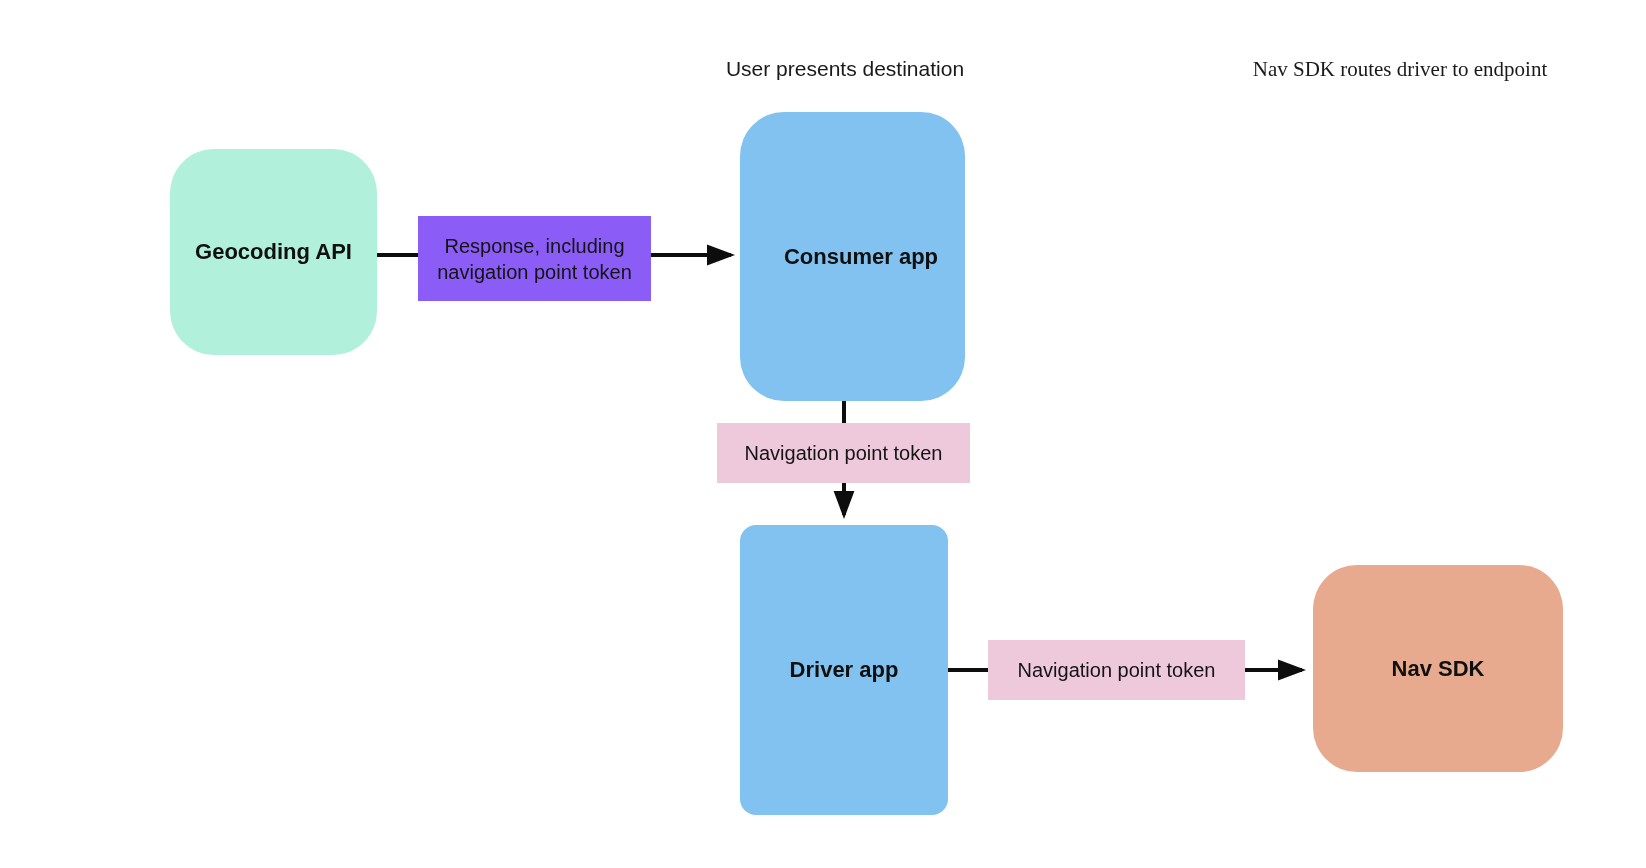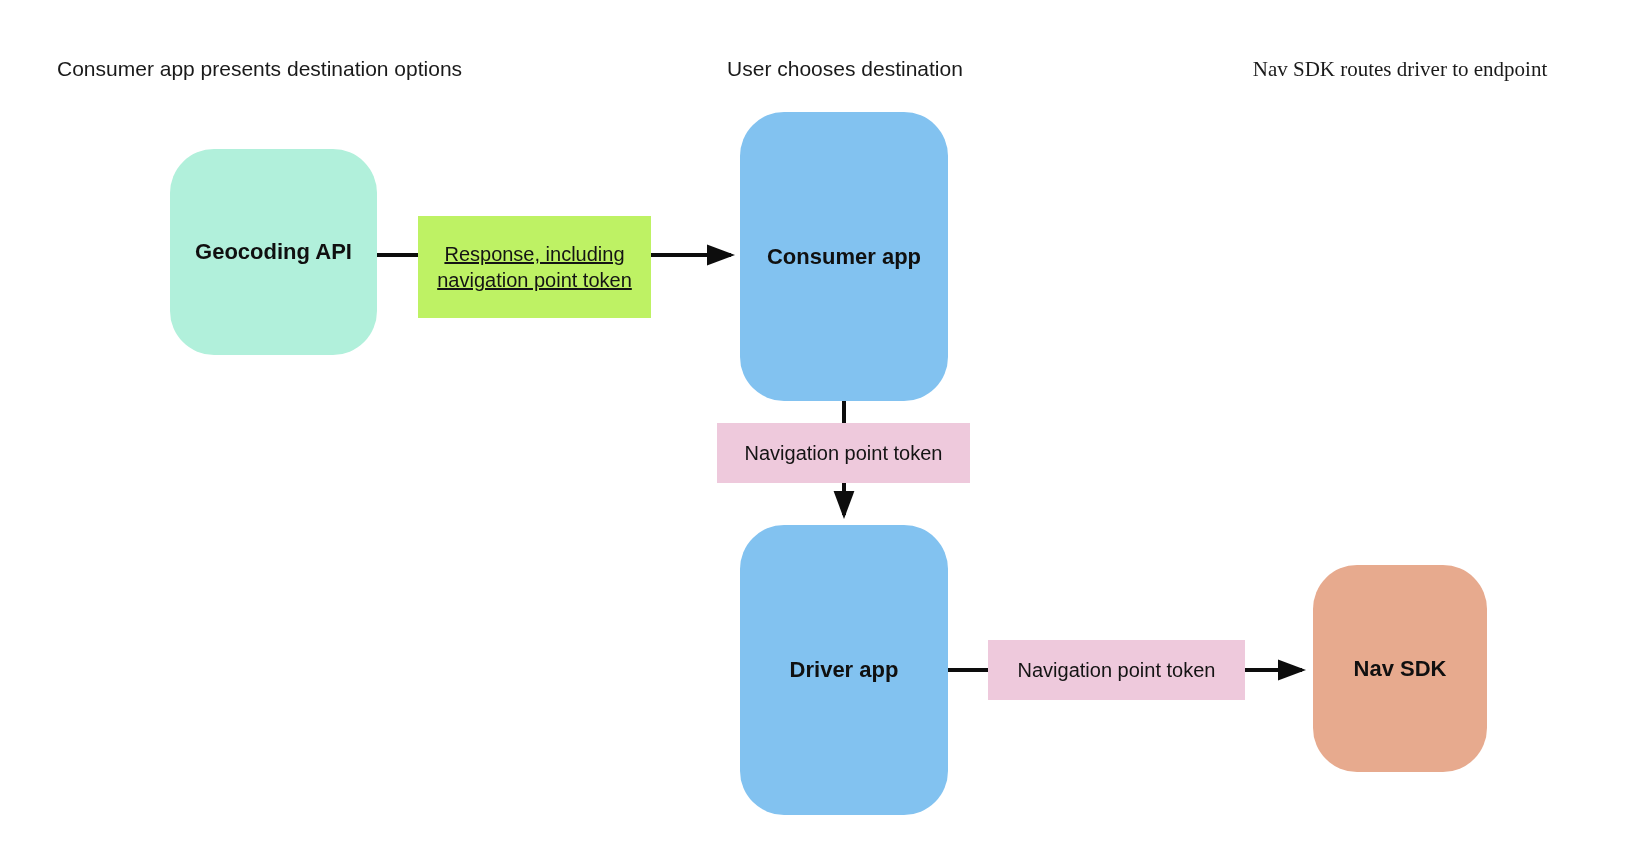--- a/index.html
+++ b/index.html
@@ -61,55 +61,54 @@
     stroke: #0d0d0d;
     stroke-width: 4;
   }
   .connector-layer .arrowhead-fill { fill: #0d0d0d; }
 </style>
 </head>
 <body>
 
 <div class="canvas">
 
-  <div class="phase-header" style="left:57px;">Consumer app presents destination options</div>
-  <div class="phase-header centered" style="left:845px;">User chooses destination</div>
+  <div class="phase-header centered" style="left:845px;">User presents destination</div>
   <div class="phase-header centered" style="left:1400px;font-family:Liberation Serif, serif;">Nav SDK routes driver to endpoint</div>
 
   <svg class="connector-layer" viewBox="0 0 1646 868" xmlns="http://www.w3.org/2000/svg">
     <defs>
       <marker id="arrow" viewBox="0 0 7 7" refX="6" refY="3.5" markerWidth="7" markerHeight="7" orient="auto-start-reverse">
         <path class="arrowhead-fill" d="M0,0.9 L7,3.5 L0,6.1 z"></path>
       </marker>
     </defs>
     <line x1="377" y1="255" x2="420" y2="255"></line>
     <line x1="651" y1="255" x2="731" y2="255" marker-end="url(#arrow)"></line>
     <line x1="844" y1="401" x2="844" y2="424"></line>
     <line x1="844" y1="483" x2="844" y2="515" marker-end="url(#arrow)"></line>
     <line x1="948" y1="670" x2="990" y2="670"></line>
     <line x1="1245" y1="670" x2="1302" y2="670" marker-end="url(#arrow)"></line>
   </svg>
 
   <div class="node" style="left: 170px; top: 149px; width: 207px; height: 206px; background: rgb(177, 240, 219);">
     <span class="node-label">Geocoding API</span>
   </div>
 
-  <div class="node" style="left: 740px; top: 112px; width: 208px; height: 289px; background: rgb(130, 194, 240);">
+  <div class="node" style="left: 740px; top: 112px; width: 208px; height: 289px; background: rgb(130, 194, 240); padding-left: 17px;">
     <span class="node-label">Consumer app</span>
   </div>
 
-  <div class="node" style="left: 740px; top: 525px; width: 208px; height: 290px; background: rgb(130, 194, 240);">
+  <div class="node" style="left: 740px; top: 525px; width: 208px; height: 290px; background: rgb(130, 194, 240); border-radius: 16px;">
     <span class="node-label">Driver app</span>
   </div>
 
-  <div class="node" style="left: 1313px; top: 565px; width: 174px; height: 207px; background: rgb(231, 170, 142);">
+  <div class="node" style="left: 1313px; top: 565px; width: 250px; height: 207px; background: rgb(231, 170, 142);">
     <span class="node-label">Nav SDK</span>
   </div>
 
-  <div class="edge-label" style="left: 418px; top: 216px; width: 233px; height: 102px; background: #bef264; text-decoration: underline;">
+  <div class="edge-label" style="left: 418px; top: 216px; width: 233px; height: 85px; background: #8b5cf6;">
     <span>Response, including navigation point token</span>
   </div>
 
   <div class="edge-label" style="left: 717px; top: 423px; width: 253px; height: 60px; background: rgb(238, 201, 220);">
     <span>Navigation point token</span>
   </div>
 
   <div class="edge-label" style="left: 988px; top: 640px; width: 257px; height: 60px; background: rgb(238, 201, 220);">
     <span>Navigation point token</span>
   </div>

